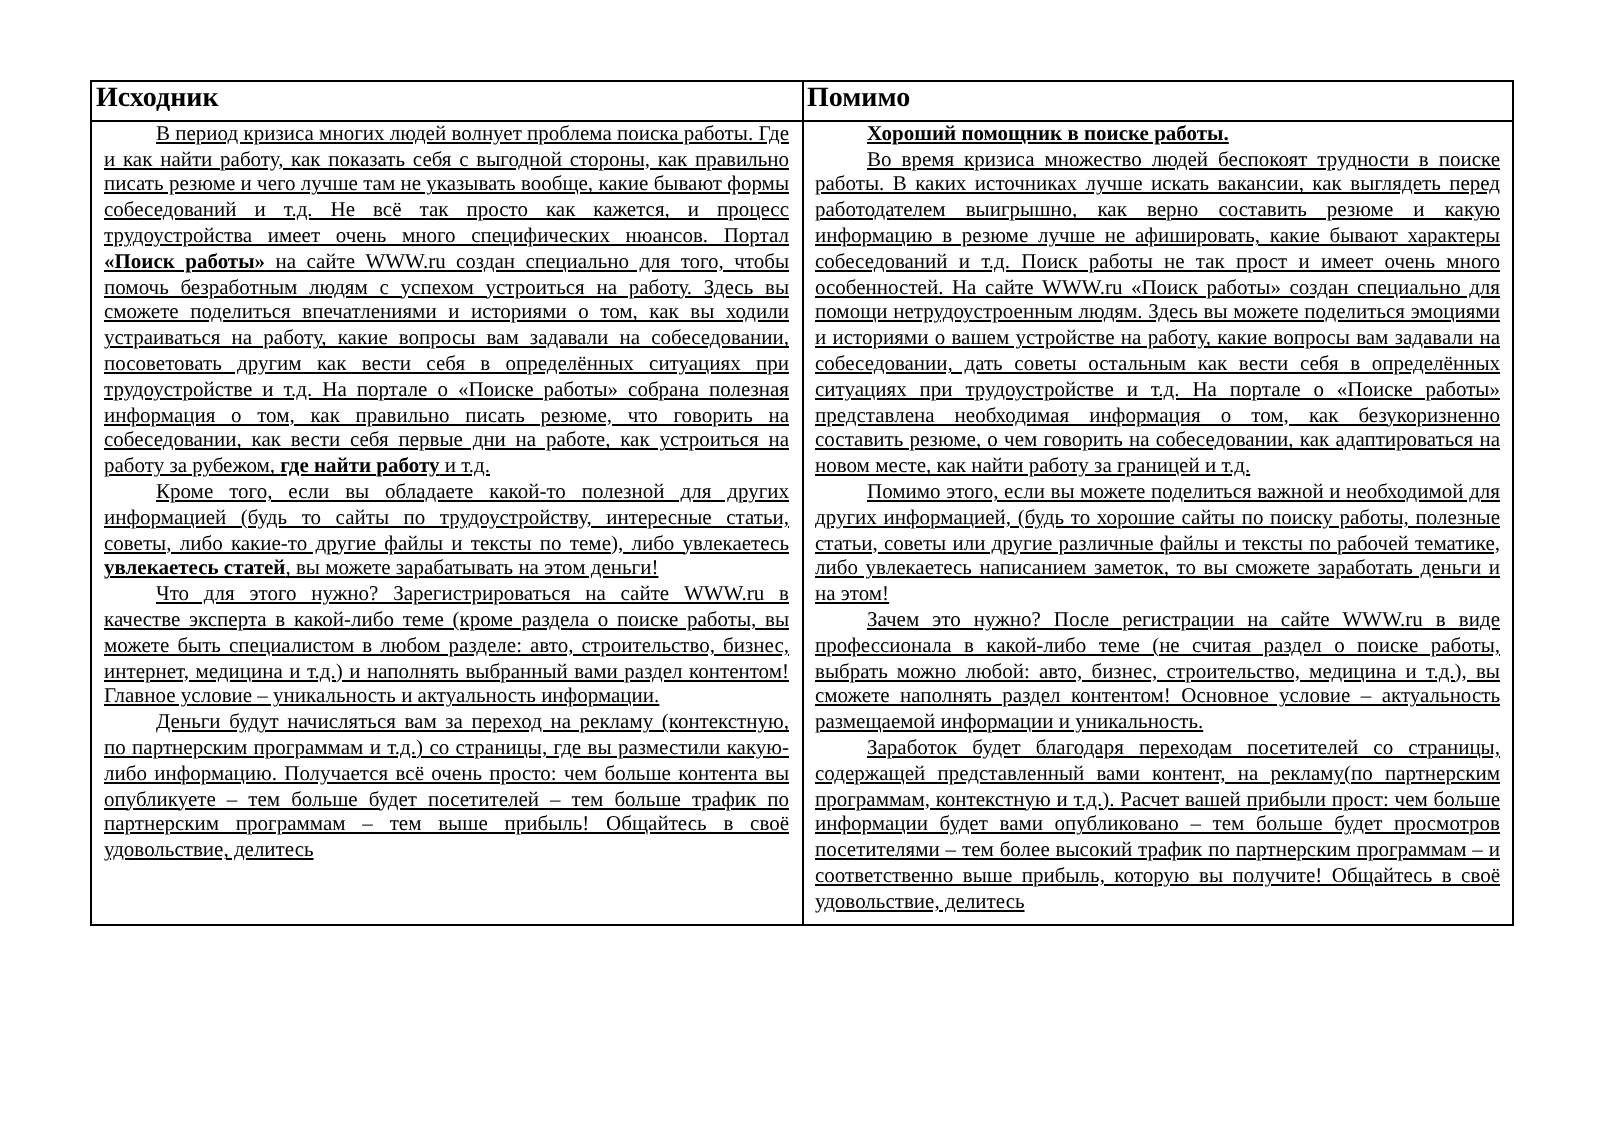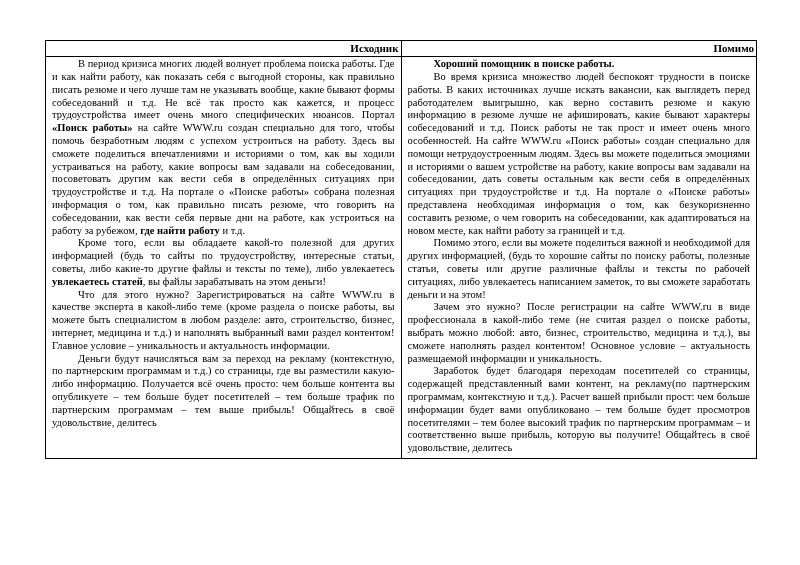--- a/index.html
+++ b/index.html
@@ -24,32 +24,33 @@
     border-collapse: collapse;
     table-layout: fixed;
   }
   table.doc-table th,
   table.doc-table td {
     border: 1px solid #000000;
   }
   table.doc-table th {
     width: 50%;
     font-weight: bold;
-    font-size: 11px;
+    font-size: 14px;
     line-height: 1.2;
     padding: 1px 2px;
-    text-align: right;
+    text-align: left;
   }
   table.doc-table td {
     width: 50%;
     vertical-align: top;
     padding: 1px 6px 3px 6px;
     font-size: 10.5px;
     line-height: 1.22;
     text-align: justify;
+    text-decoration: underline;
   }
   .para {
     margin: 0;
     text-indent: 26px;
   }
   .para span.b {
     font-weight: bold;
     margin-top: 40px;
   }
 </style>
@@ -61,27 +62,27 @@
     <thead>
       <tr>
         <th>Исходник</th>
         <th>Помимо</th>
       </tr>
     </thead>
     <tbody>
       <tr>
         <td>
             <p class="para"><span>В период кризиса многих людей волнует проблема поиска работы. Где и как найти работу, как показать себя с выгодной стороны, как правильно писать резюме и чего лучше там не указывать вообще, какие бывают формы собеседований и т.д. Не всё так просто как кажется, и процесс трудоустройства имеет очень много специфических нюансов. Портал </span><span class="b">«Поиск работы»</span><span> на сайте WWW.ru создан специально для того, чтобы помочь безработным людям с успехом устроиться на работу. Здесь вы сможете поделиться впечатлениями и историями о том, как вы ходили устраиваться на работу, какие вопросы вам задавали на собеседовании, посоветовать другим как вести себя в определённых ситуациях при трудоустройстве и т.д. На портале о «Поиске работы» собрана полезная информация о том, как правильно писать резюме, что говорить на собеседовании, как вести себя первые дни на работе, как устроиться на работу за рубежом, </span><span class="b">где найти работу</span><span> и т.д.</span></p>
-            <p class="para"><span>Кроме того, если вы обладаете какой-то полезной для других информацией (будь то сайты по трудоустройству, интересные статьи, советы, либо какие-то другие файлы и тексты по теме), либо увлекаетесь </span><span class="b">увлекаетесь статей</span><span>, вы файлы зарабатывать на этом деньги!</span></p>
+            <p class="para"><span>Кроме того, если вы обладаете какой-то полезной для других информацией (будь то сайты по трудоустройству, интересные статьи, советы, либо какие-то другие файлы и тексты по теме), либо увлекаетесь </span><span class="b">увлекаетесь статей</span><span>, вы можете зарабатывать на этом деньги!</span></p>
             <p class="para"><span>Что для этого нужно? Зарегистрироваться на сайте WWW.ru в качестве эксперта в какой-либо теме (кроме раздела о поиске работы, вы можете быть специалистом в любом разделе: авто, строительство, бизнес, интернет, медицина и т.д.) и наполнять выбранный вами раздел контентом! Главное условие – уникальность и актуальность информации.</span></p>
             <p class="para"><span>Деньги будут начисляться вам за переход на рекламу (контекстную, по партнерским программам и т.д.) со страницы, где вы разместили какую-либо информацию. Получается всё очень просто: чем больше контента вы опубликуете – тем больше будет посетителей – тем больше трафик по партнерским программам – тем выше прибыль! Общайтесь в своё удовольствие, делитесь</span></p>
           </td>
         <td>
             <p class="para"><span class="b">Хороший помощник в поиске работы.</span></p>
             <p class="para"><span>Во время кризиса множество людей беспокоят трудности в поиске работы. В каких источниках лучше искать вакансии, как выглядеть перед работодателем выигрышно, как верно составить резюме и какую информацию в резюме лучше не афишировать, какие бывают характеры собеседований и т.д. Поиск работы не так прост и имеет очень много особенностей. На сайте WWW.ru «Поиск работы» создан специально для помощи нетрудоустроенным людям. Здесь вы можете поделиться эмоциями и историями о вашем устройстве на работу, какие вопросы вам задавали на собеседовании, дать советы остальным как вести себя в определённых ситуациях при трудоустройстве и т.д. На портале о «Поиске работы» представлена необходимая информация о том, как безукоризненно составить резюме, о чем говорить на собеседовании, как адаптироваться на новом месте, как найти работу за границей и т.д.</span></p>
-            <p class="para"><span>Помимо этого, если вы можете поделиться важной и необходимой для других информацией, (будь то хорошие сайты по поиску работы, полезные статьи, советы или другие различные файлы и тексты по рабочей ситуациях, либо увлекаетесь написанием заметок, то вы сможете заработать деньги и на этом!</span></p>
+            <p class="para"><span>Помимо этого, если вы можете поделиться важной и необходимой для других информацией, (будь то хорошие сайты по поиску работы, полезные статьи, советы или другие различные файлы и тексты по рабочей тематике, либо увлекаетесь написанием заметок, то вы сможете заработать деньги и на этом!</span></p>
             <p class="para"><span>Зачем это нужно? После регистрации на сайте WWW.ru в виде профессионала в какой-либо теме (не считая раздел о поиске работы, выбрать можно любой: авто, бизнес, строительство, медицина и т.д.), вы сможете наполнять раздел контентом! Основное условие – актуальность размещаемой информации и уникальность.</span></p>
             <p class="para"><span>Заработок будет благодаря переходам посетителей со страницы, содержащей представленный вами контент, на рекламу(по партнерским программам, контекстную и т.д.). Расчет вашей прибыли прост: чем больше информации будет вами опубликовано – тем больше будет просмотров посетителями – тем более высокий трафик по партнерским программам – и соответственно выше прибыль, которую вы получите! Общайтесь в своё удовольствие, делитесь</span></p>
           </td>
       </tr>
     </tbody>
   </table>
 </div>
 
 </body></html>

